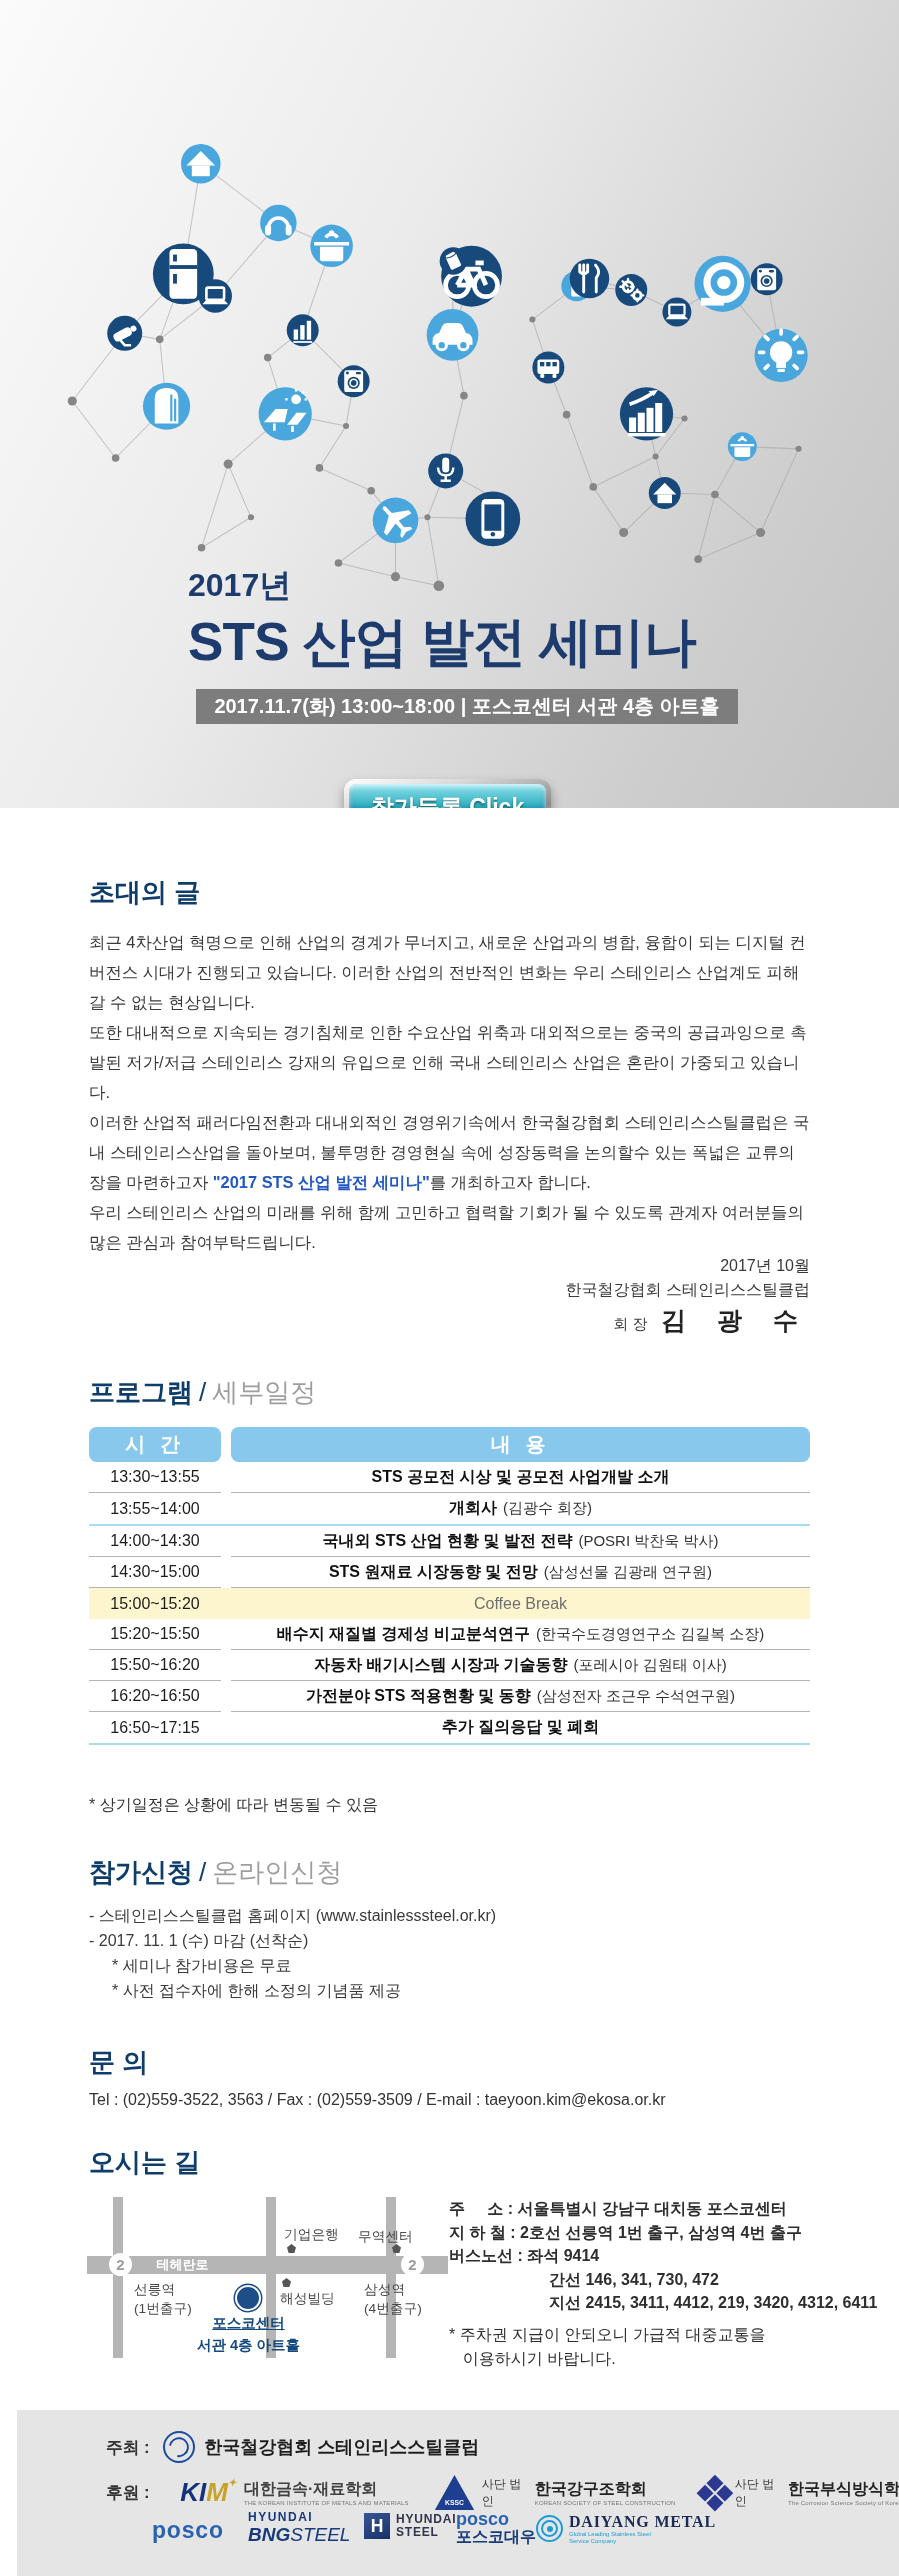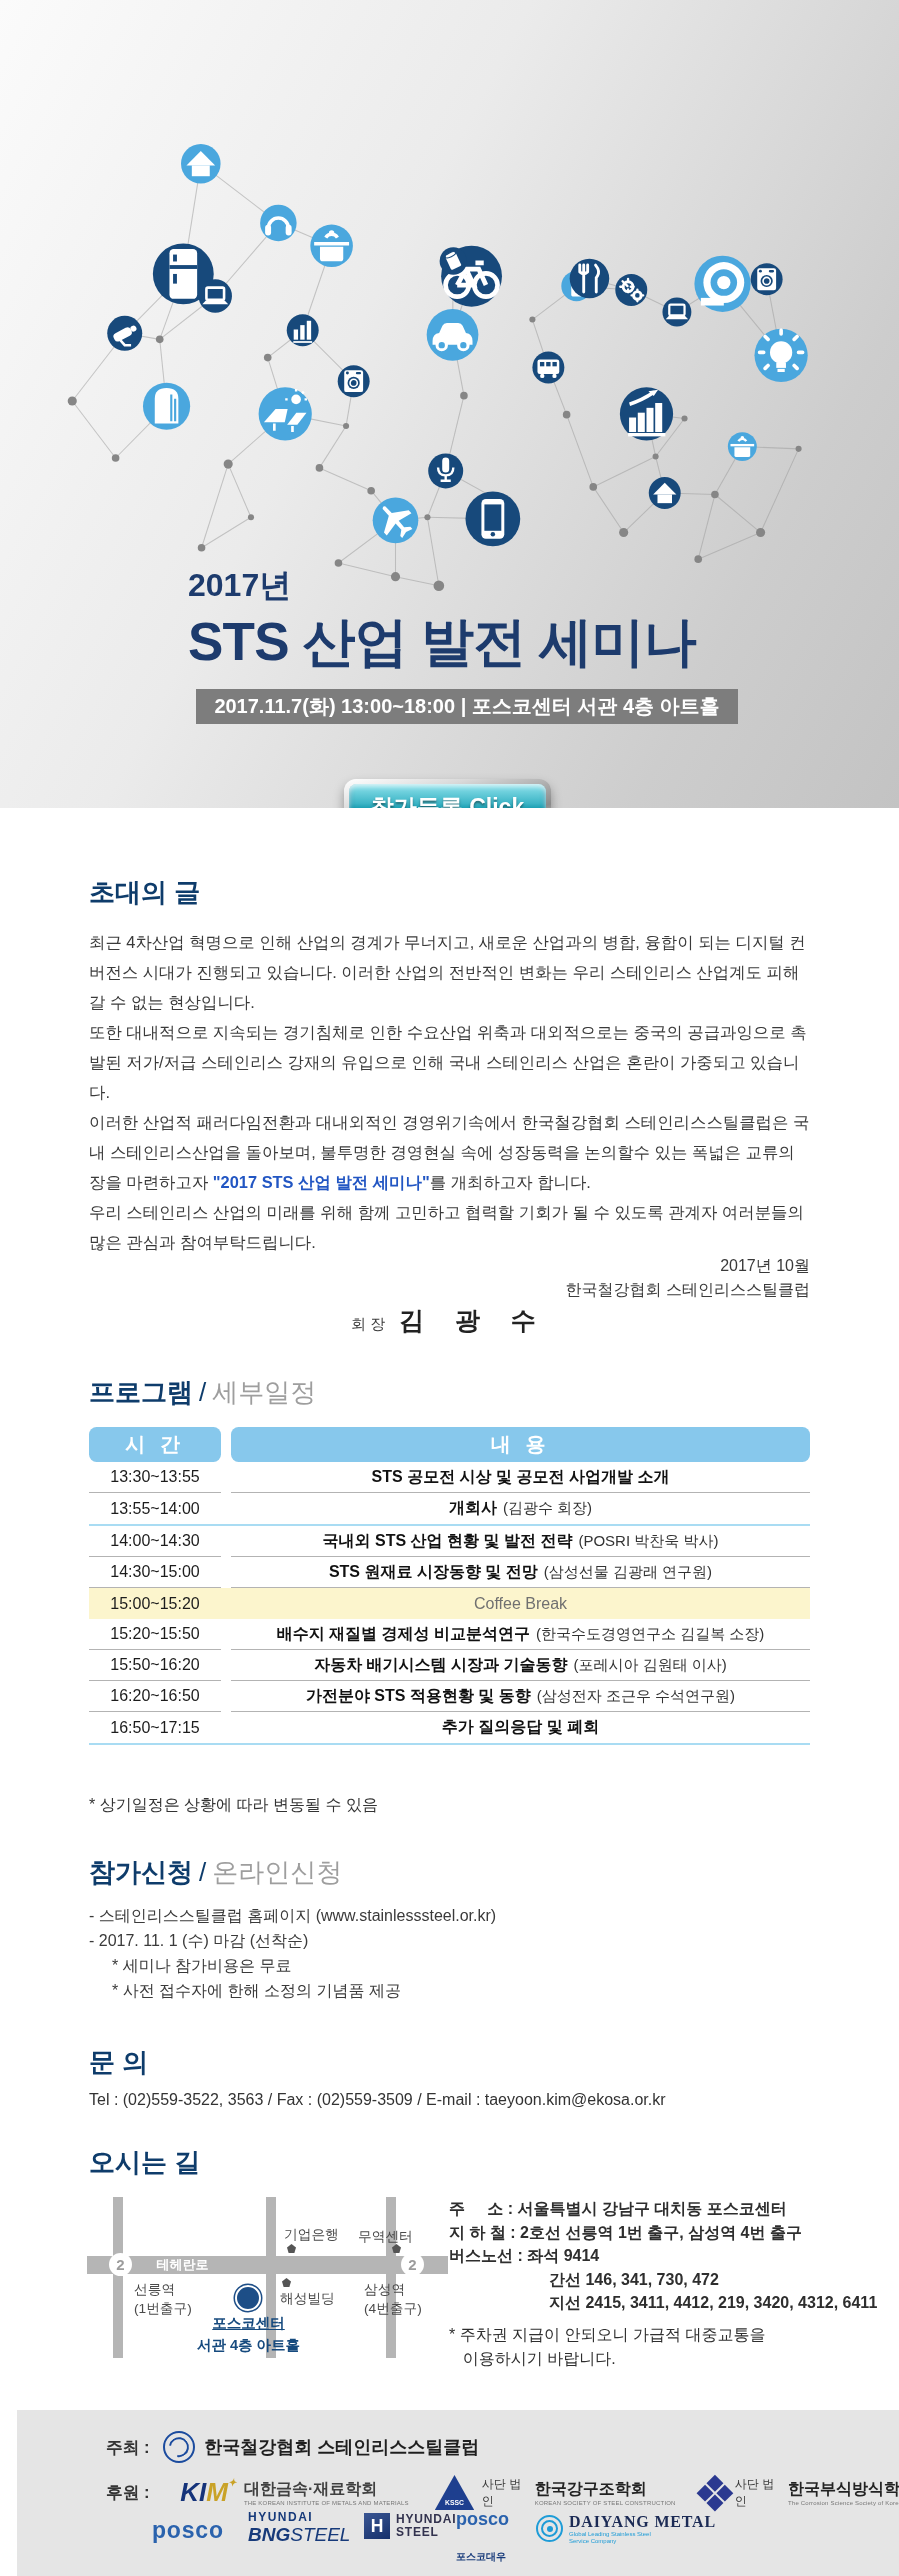--- a/index.html
+++ b/index.html
@@ -31,21 +31,21 @@
   .sec-head{position:absolute;left:89px;font-size:26px;font-weight:800;color:#0e3c6b;white-space:nowrap;}
   .sec-head .slash{font-weight:400;color:#0e3c6b;margin:0 6px;}
   .sec-head .sub{font-weight:400;color:#9e9e9e;}
 
   
   .invite-body{position:absolute;left:89px;top:927px;width:723px;font-size:16.4px;line-height:30px;color:#3a3a3a;}
   .invite-body p{margin:0;}
   .hl{color:#2256c3;font-weight:700;}
   .signature{position:absolute;left:89px;top:1254px;width:721px;text-align:right;font-size:16px;
              color:#3a3a3a;line-height:24px;}
-  .signature .name-row{margin-top:6px;text-align:center;}
+  .signature .name-row{margin-top:6px;}
   .signature .role{font-size:15px;color:#3a3a3a;margin-right:13.7px;}
   .signature .name{font-size:25px;font-weight:800;color:#222;letter-spacing:12px;}
 
   
   .table{position:absolute;left:89px;top:1427px;width:721px;}
   .thead{display:flex;height:35px;}
   .th{background:#87c8ec;color:#fff;font-size:20px;font-weight:800;letter-spacing:4.6px;
       display:flex;align-items:center;justify-content:center;border-radius:7.6px;}
   .th.time{width:132px;margin-right:10px;}
   .th.content{flex:1;}
@@ -116,21 +116,21 @@
   .org-inline{display:flex;align-items:center;gap:4.6px;}
   .company{position:absolute;display:flex;align-items:center;gap:6px;white-space:nowrap;}
   .posco-word{font-size:23px;font-weight:800;color:#2a62ad;letter-spacing:0.8px;}
   .bng .l1{font-size:12px;font-weight:800;color:#173a7a;letter-spacing:1.5px;}
   .bng .l2{font-size:19px;font-style:italic;color:#173a7a;}
   .bng .l2 b{font-weight:900;}
   .hsteel-h{width:26px;height:26px;background:linear-gradient(150deg,#3a5693,#16306b);color:#fff;
           display:flex;align-items:center;justify-content:center;font-size:17.5px;font-weight:800;}
   .hsteel-txt div{font-size:12px;font-weight:800;color:#33334f;line-height:13px;letter-spacing:0.8px;}
   .pdaewoo .l1{font-size:18px;font-weight:800;color:#2a62ad;line-height:18px;}
-  .pdaewoo .l2{font-size:10px;font-weight:700;color:#173a7a;line-height:18px;margin-top:20px;}
+  .pdaewoo .l2{font-size:16px;font-weight:700;color:#173a7a;line-height:18px;}
   .daiyang-target{width:27px;height:27px;border:2.3px solid #1e9cd7;border-radius:50%;position:relative;box-sizing:border-box;}
   .daiyang-target::before{content:'';position:absolute;inset:3px;border:2.3px solid #1e9cd7;border-radius:50%;}
   .daiyang-target::after{content:'';position:absolute;left:50%;top:50%;width:6px;height:6px;margin:-3px 0 0 -3px;
           background:#1e9cd7;border-radius:50%;}
   .daiyang-txt .nm{font-family:"Liberation Serif",serif;font-size:16px;font-weight:700;color:#1c2b55;letter-spacing:0.8px;}
   .daiyang-txt .sb{font-size:6px;color:#1e9cd7;line-height:6.8px;}
 </style>
 </head>
 <body>
 

